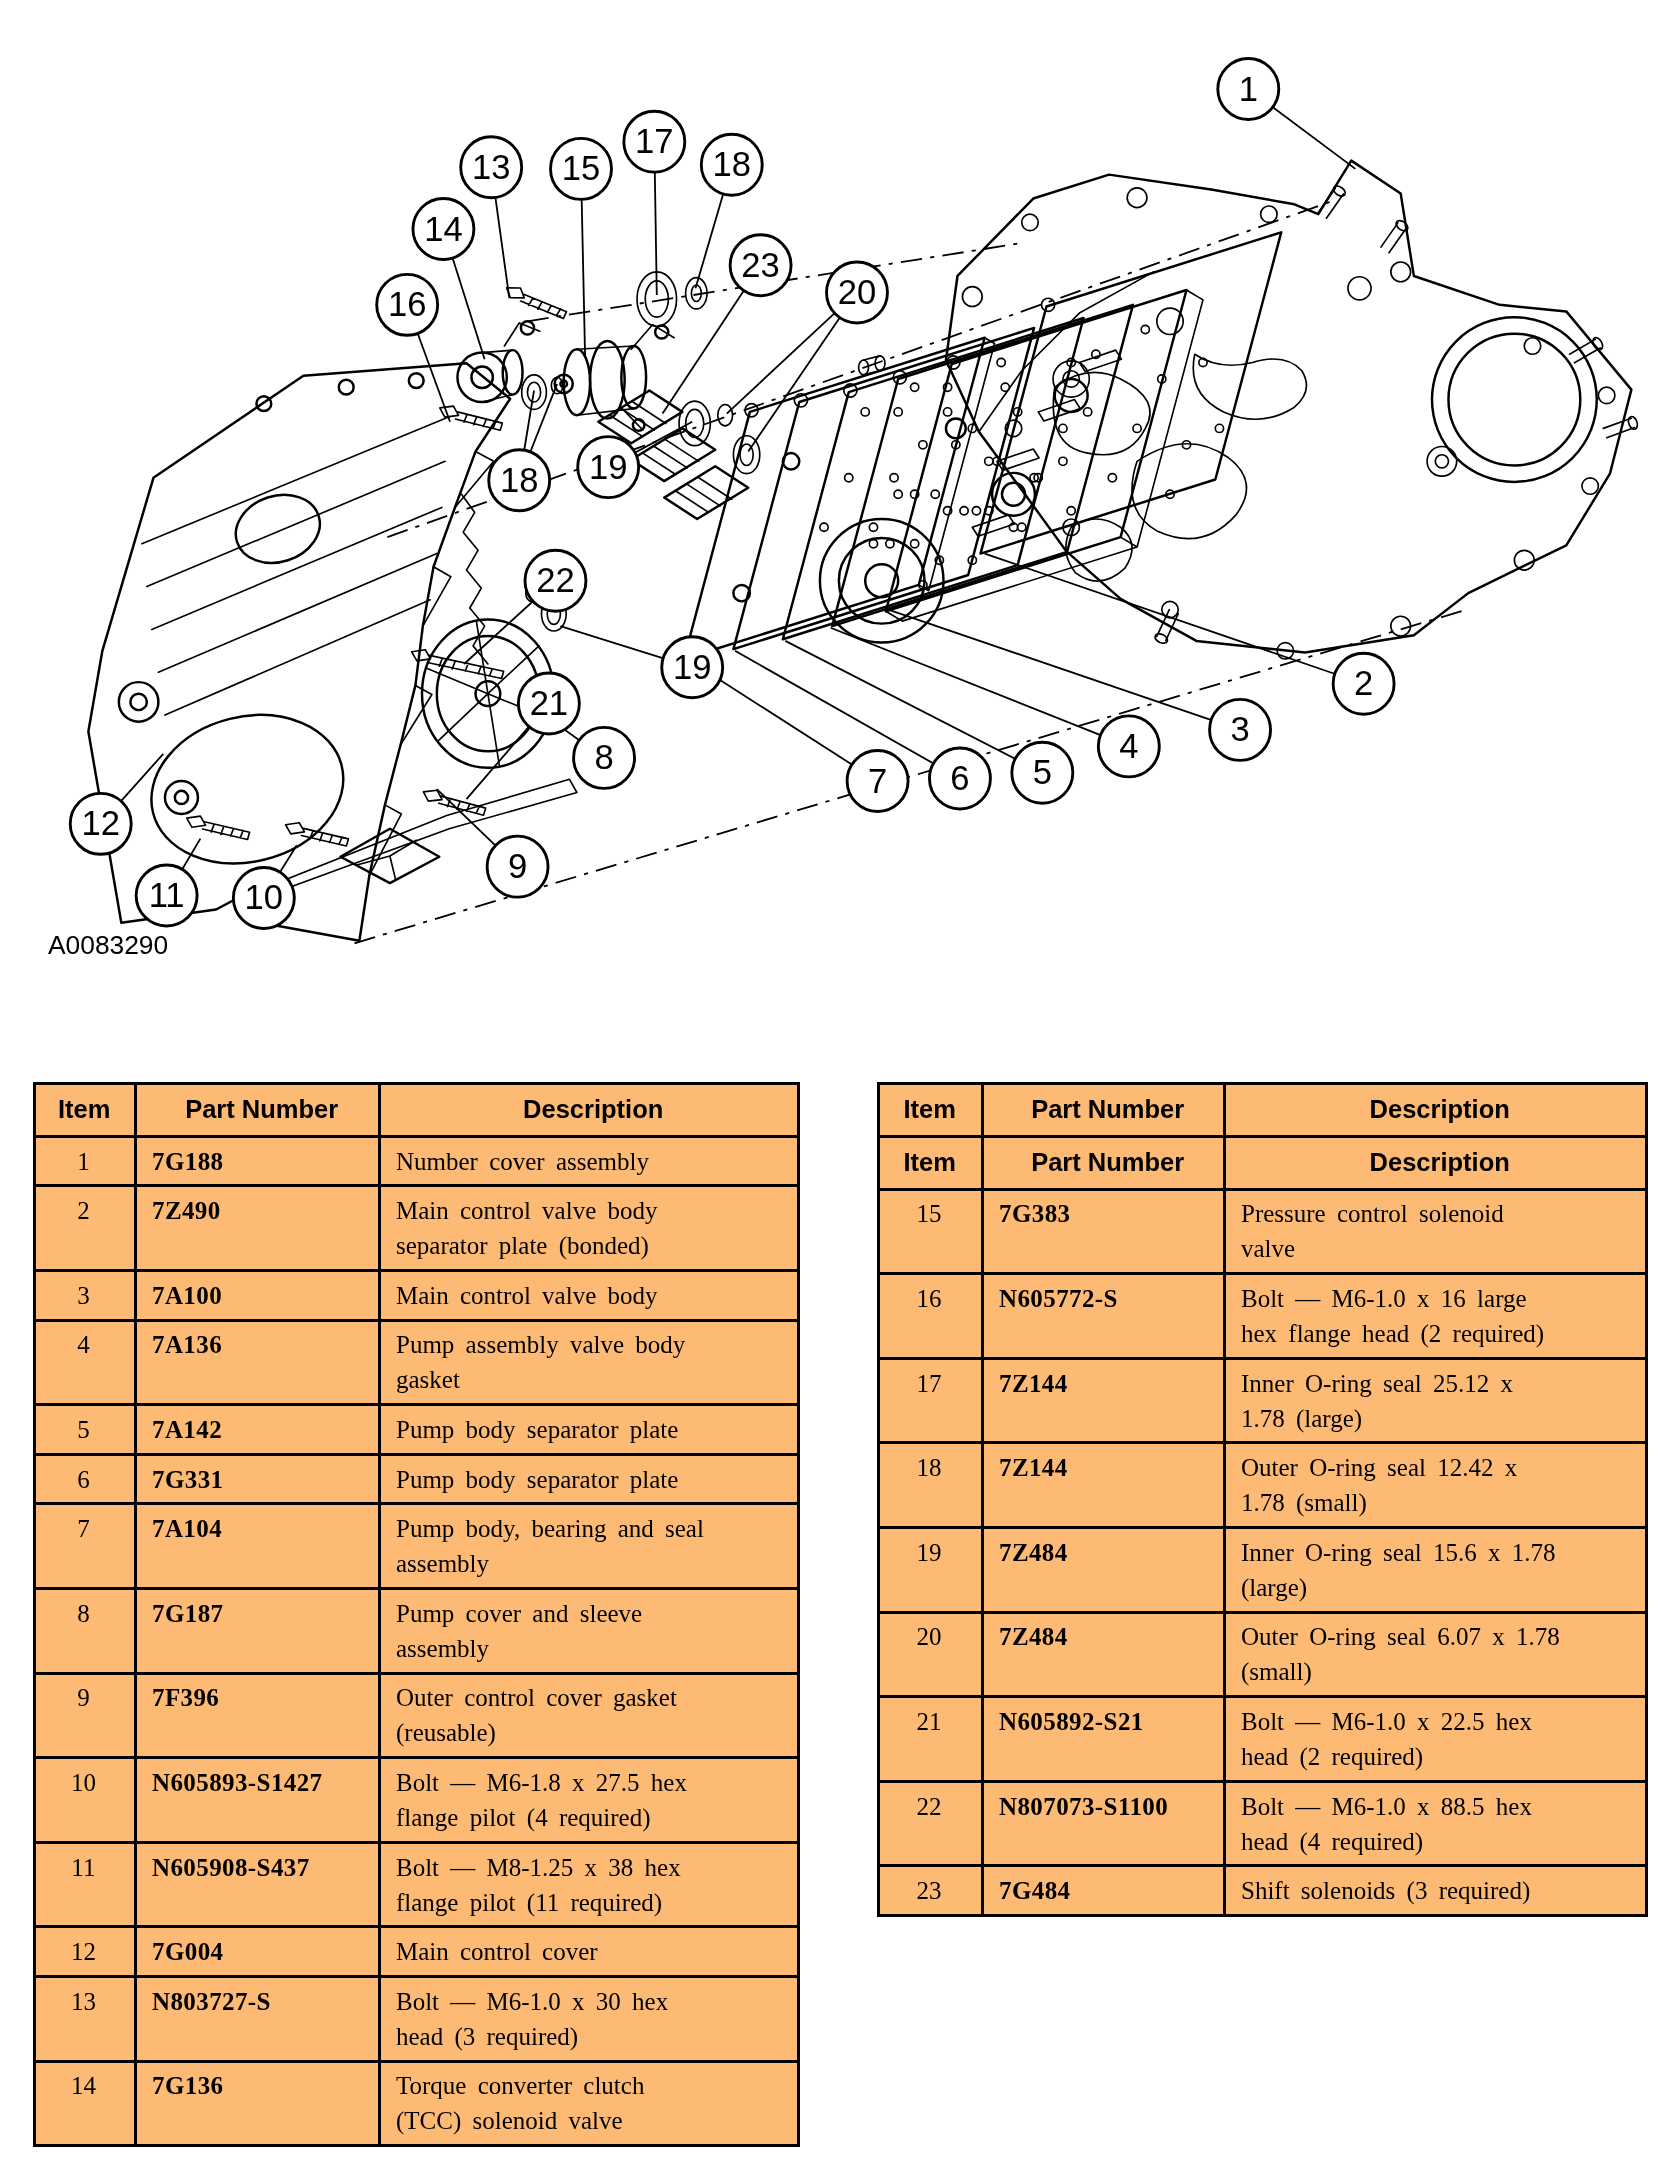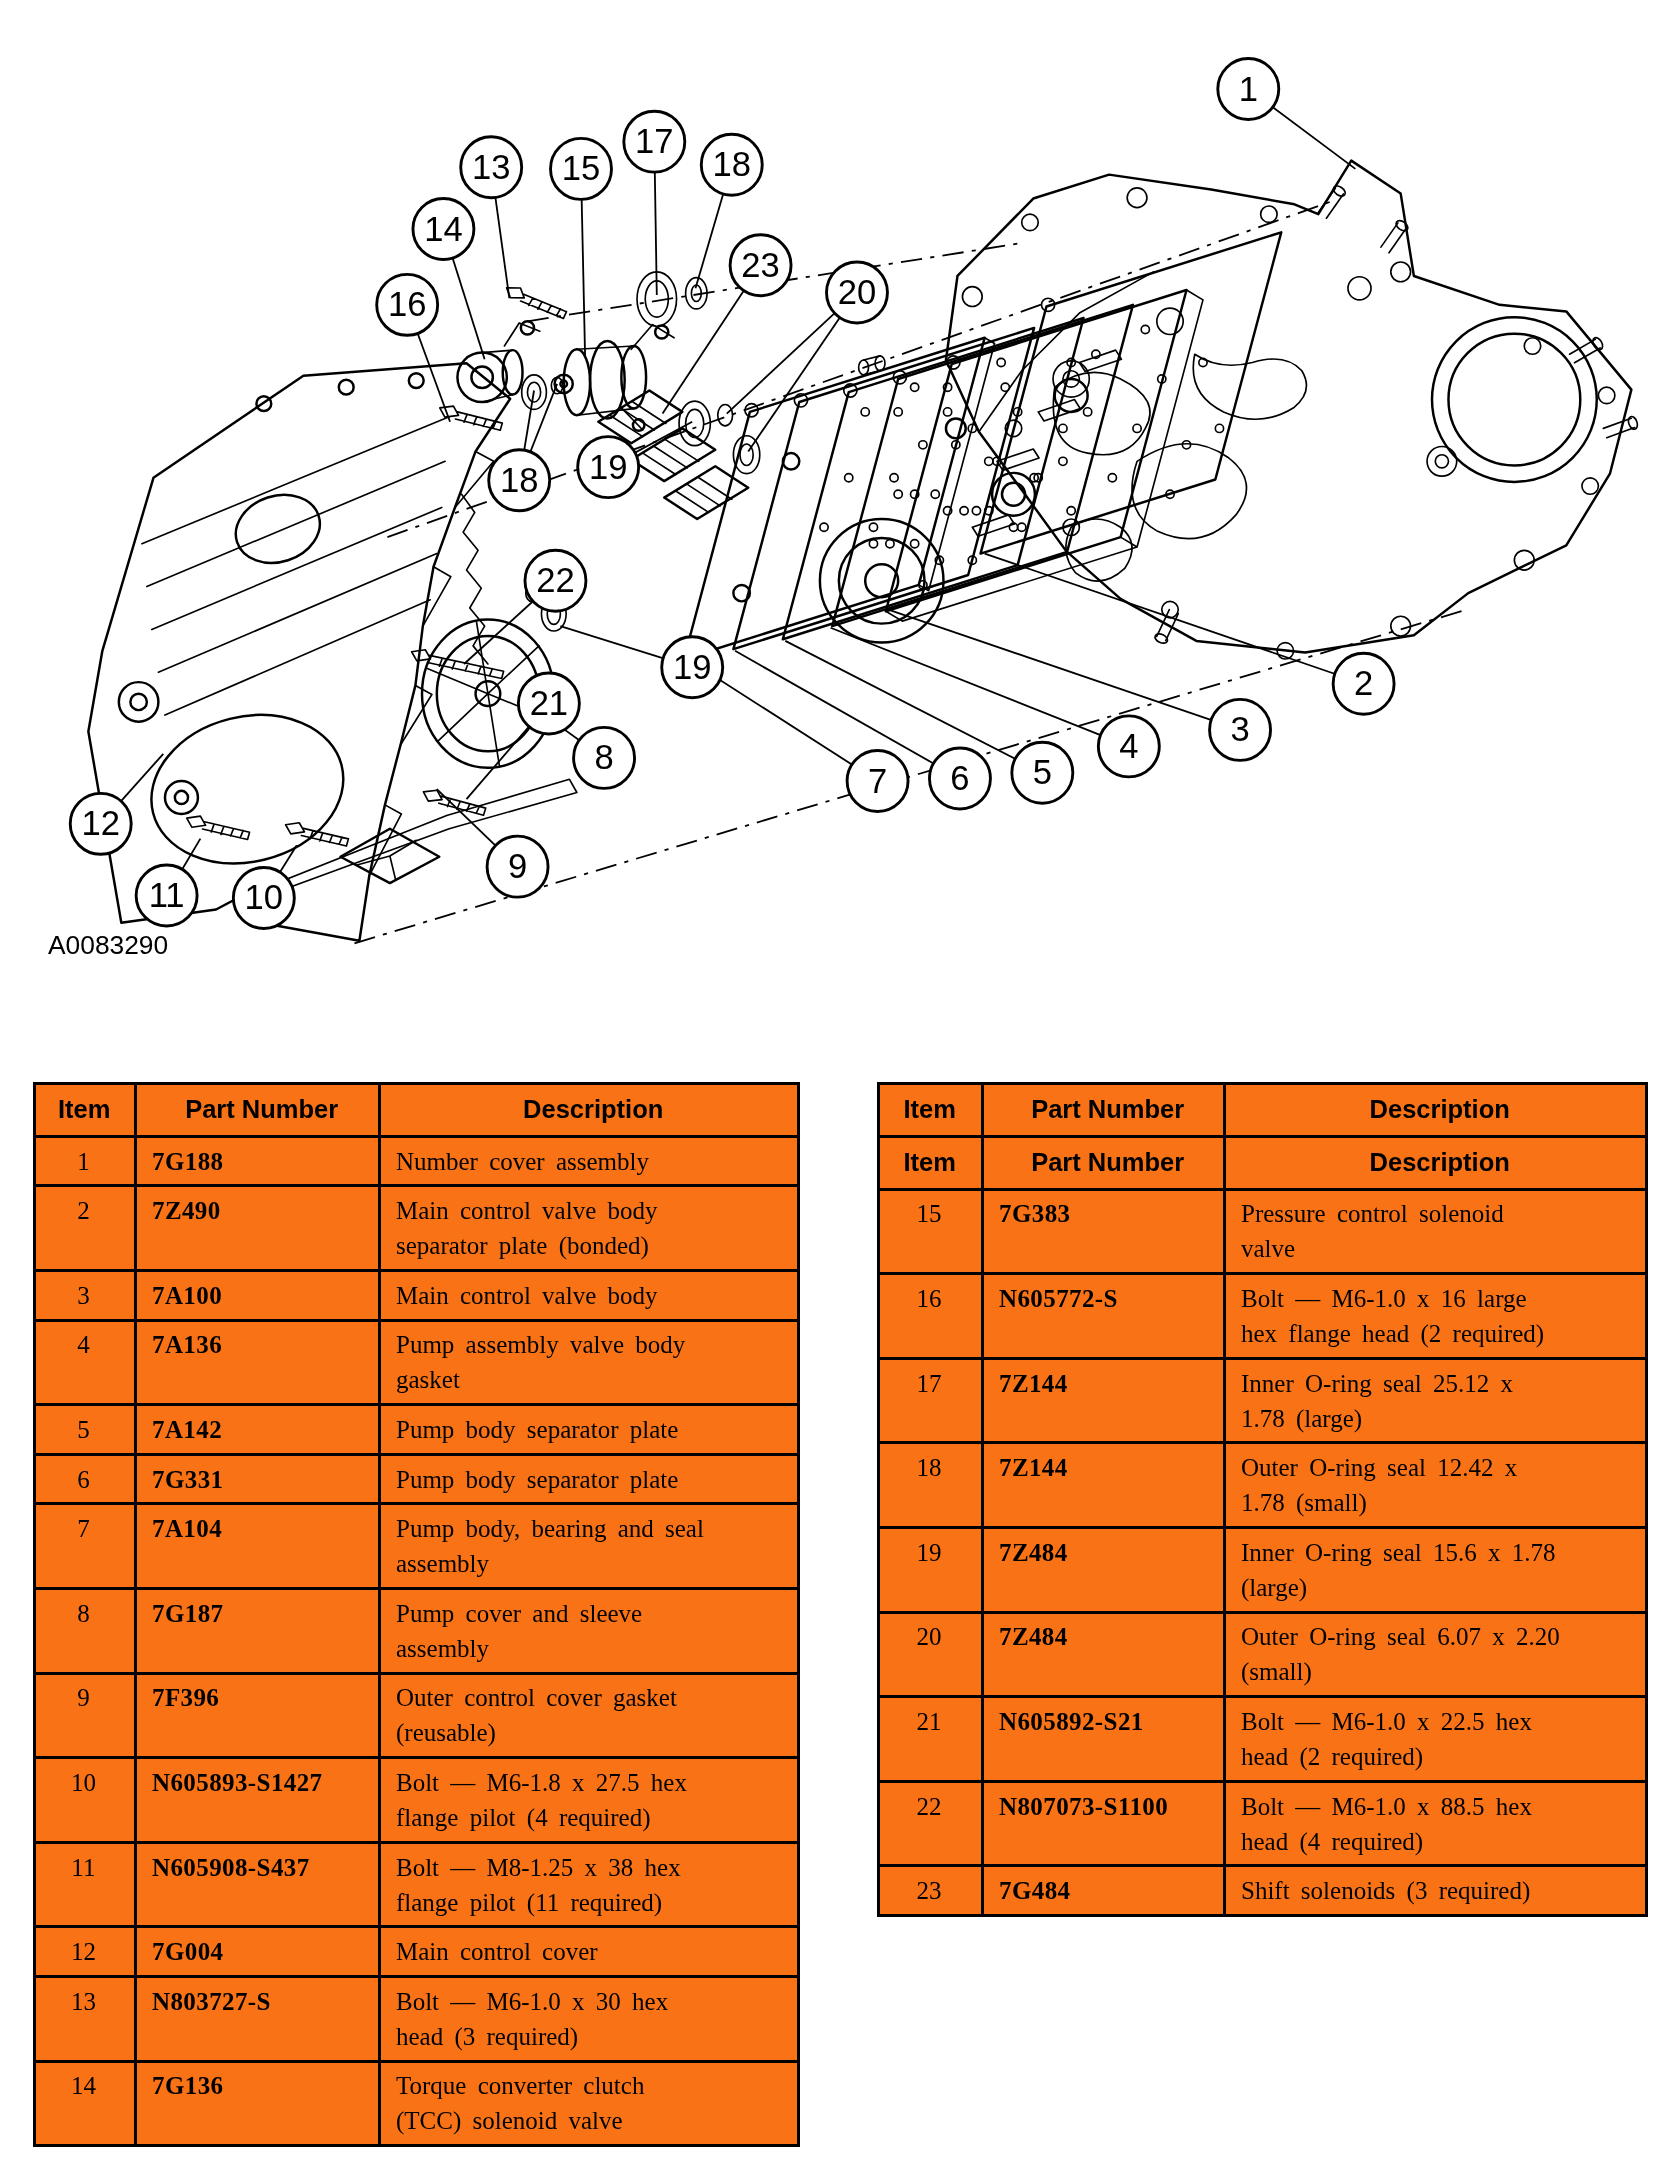--- a/index.html
+++ b/index.html
@@ -7,21 +7,21 @@
         font-family:"Liberation Serif",serif;color:#000;}
   .figure-svg{position:absolute;left:0;top:0;}
   .art{stroke:#000;fill:none;stroke-width:3;stroke-linejoin:round;stroke-linecap:round;}
   .thin{stroke-width:2;}
   .axis{stroke:#000;fill:none;stroke-width:2.2;stroke-dasharray:26 10 5 10;}
   .leader{stroke:#000;stroke-width:2.2;fill:none;}
   .callout circle{fill:#ffffff;stroke:#000;stroke-width:3.5;}
   .callout text{font-family:"Liberation Sans",sans-serif;font-size:42px;fill:#000;text-anchor:middle;}
   .figcode{font-family:"Liberation Sans",sans-serif;font-size:32px;fill:#000;}
 
-  table.parts{position:absolute;border-collapse:collapse;table-layout:fixed;background:#f97316;}
+  table.parts{position:absolute;border-collapse:collapse;table-layout:fixed;background:#fdba74;}
   table.parts th,table.parts td{border:3.3px solid #000;vertical-align:top;}
   table.parts th{font-family:"Liberation Sans",sans-serif;font-weight:bold;font-size:25.5px;
                  line-height:35px;text-align:center;padding:7.4px 6.6px 7.4px 15px;vertical-align:middle;}
   table.parts th.c-item{text-align:center;padding-left:5px;}
   table.parts td{font-family:"Liberation Serif",serif;font-size:25px;line-height:35px;
                  padding:5.8px 8.2px 5.8px 15px;white-space:pre-line;}
   table.parts td.c-item{text-align:center;padding-left:5px;}
   table.parts td.c-desc{word-spacing:5px;}
   table.parts td.c-part{word-spacing:3.3px;letter-spacing:0.4px;font-weight:bold;}
   #table-left{left:33px;top:1082px;width:763px;}
@@ -559,21 +559,21 @@
         </tr>
         <tr>
           <td class="c-item">19</td>
           <td class="c-part">7Z484</td>
           <td class="c-desc">Inner O-ring seal 15.6 x 1.78
 (large)</td>
         </tr>
         <tr>
           <td class="c-item">20</td>
           <td class="c-part">7Z484</td>
-          <td class="c-desc">Outer O-ring seal 6.07 x 2.20
+          <td class="c-desc">Outer O-ring seal 6.07 x 1.78
 (small)</td>
         </tr>
         <tr>
           <td class="c-item">21</td>
           <td class="c-part">N605892-S21</td>
           <td class="c-desc">Bolt — M6-1.0 x 22.5 hex
 head (2 required)</td>
         </tr>
         <tr>
           <td class="c-item">22</td>

